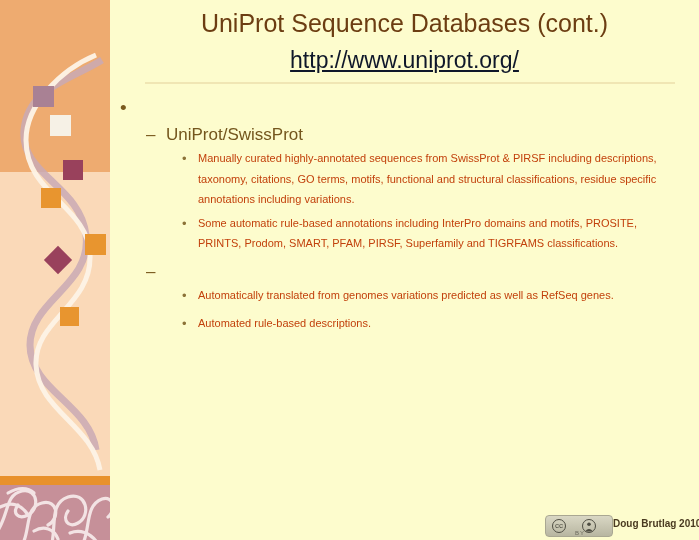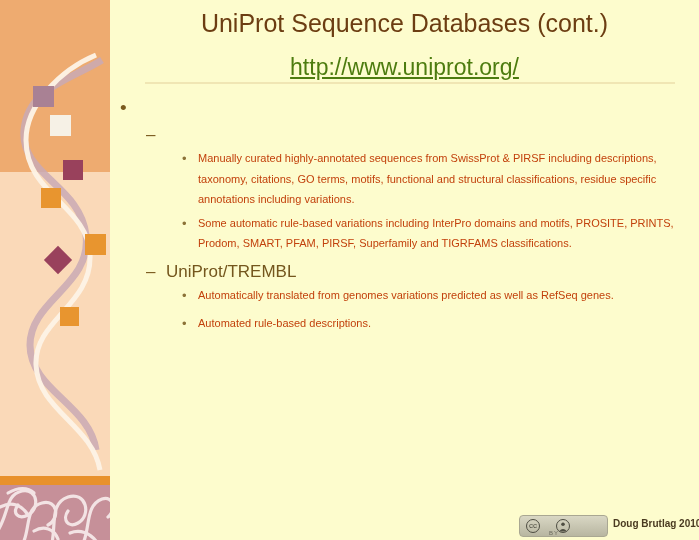--- a/index.html
+++ b/index.html
@@ -47,21 +47,21 @@
     position:absolute;left:110px;top:0;width:469px;height:540px;
   }
   #title-block{
     position:absolute;left:0;top:8px;width:589px;text-align:center;
   }
   .slide-title{
     font-size:25px;color:#6c3d12;letter-spacing:0px;line-height:30px;
     white-space:nowrap;
   }
   .slide-url{
-    font-size:23px;color:#4d7c0f;line-height:30px;margin-top:14px;
+    font-size:23px;color:#0f172a;line-height:30px;margin-top:7px;
     text-decoration:underline;display:inline-block;
   }
   #title-rule{
     position:absolute;left:35px;top:82px;width:530px;height:2px;
     background:#f0e6b4;
   }
 
   #body{
     position:absolute;left:0px;top:95px;width:589px;
   }
@@ -78,21 +78,21 @@
   .lvl1 .txt{font-size:19px;color:#6f4d16;line-height:26px;}
 
   .lvl2 .bullet{width:20px;font-size:17px;color:#7a5a1e;line-height:24px;}
   .lvl2 .txt{font-size:17px;color:#74561d;line-height:24px;}
 
   .lvl3 .bullet{width:16px;font-size:13px;color:#8c7238;line-height:21px;}
   .lvl3 .txt{font-size:11px;color:#c2410c;line-height:20.5px;max-width:478px;}
 
   
   #cc-badge{
-    position:absolute;left:519px;top:515px;width:89px;height:22px;
+    position:absolute;left:545px;top:515px;width:68px;height:22px;
     background:linear-gradient(#d9d7c4,#b8b6a1);
     border-radius:4px;border:1px solid #a9a792;
     box-sizing:border-box;
   }
   #cc-badge .ring{
     position:absolute;top:3px;width:14px;height:14px;border-radius:50%;
     border:1.6px solid #4e4d42;box-sizing:border-box;
     font-size:8px;line-height:11px;text-align:center;color:#4e4d42;
   }
   #cc-badge .ring.a{left:6px;}
@@ -161,35 +161,35 @@
     <div id="title-rule"></div>
 
     <div id="body">
 
       <div class="lvl1">
         <span class="bullet">•</span>
       </div>
 
       <div class="lvl2">
         <span class="bullet">–</span>
+        <span class="txt">UniProt/SwissProt</span>
       </div>
 
       <div class="lvl3">
         <span class="bullet">•</span>
         <span class="txt">Manually curated highly-annotated sequences from SwissProt &amp; PIRSF including descriptions, taxonomy, citations, GO terms, motifs, functional and structural classifications, residue specific annotations including variations.</span>
       </div>
 
       <div class="lvl3">
         <span class="bullet">•</span>
-        <span class="txt">Some automatic rule-based variations including InterPro domains and motifs, PROSITE, PRINTS, Prodom, SMART, PFAM, PIRSF, Superfamily and TIGRFAMS classifications.</span>
+        <span class="txt">Some automatic rule-based annotations including InterPro domains and motifs, PROSITE, PRINTS, Prodom, SMART, PFAM, PIRSF, Superfamily and TIGRFAMS classifications.</span>
       </div>
 
       <div class="lvl2" style="margin-top:6px;">
         <span class="bullet">–</span>
-        <span class="txt">UniProt/TREMBL</span>
       </div>
 
       <div class="lvl3">
         <span class="bullet">•</span>
         <span class="txt">Automatically translated from genomes variations predicted as well as RefSeq genes.</span>
       </div>
 
       <div class="lvl3" style="margin-top:7px;">
         <span class="bullet">•</span>
         <span class="txt">Automated rule-based descriptions.</span>

